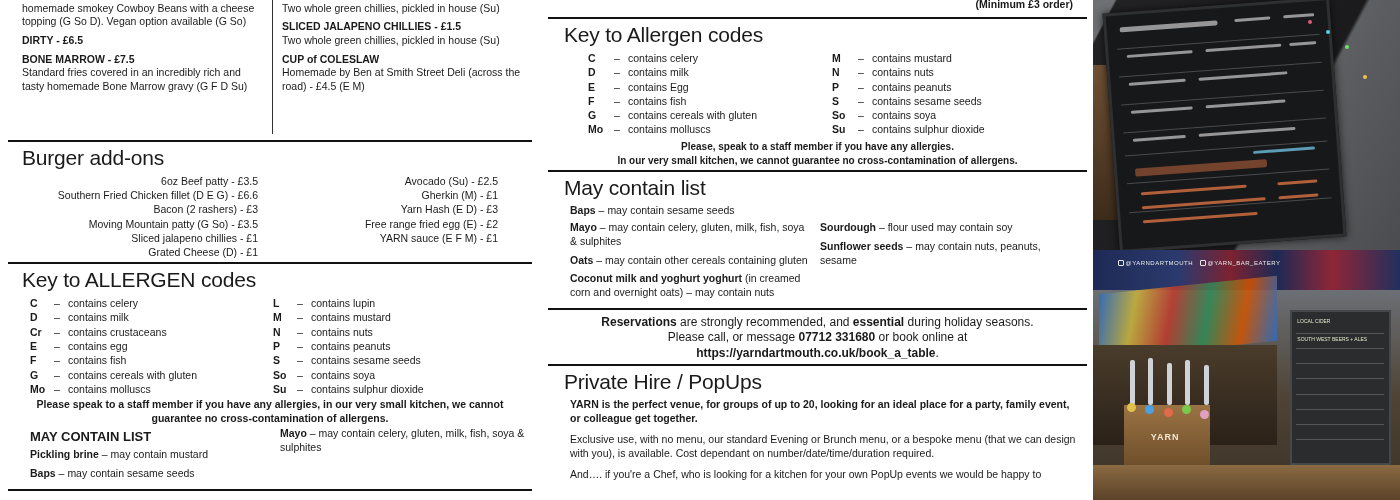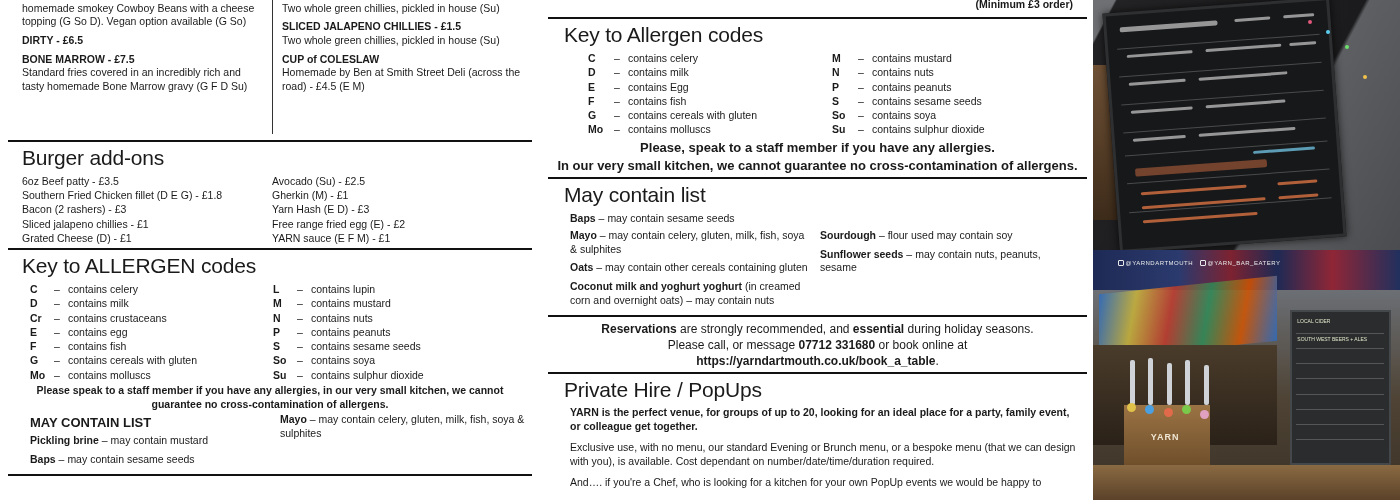--- a/index.html
+++ b/index.html
@@ -28,40 +28,40 @@
   
   .topwrap { position:relative; height:137px; }
   .vdiv { position:absolute; left:264px; top:0; width:0; height:134px; border-left:1.5px solid #333; }
   .col-a { position:absolute; left:14px; top:-12px; width:240px; }
   .col-b { position:absolute; left:274px; top:-12px; width:250px; }
   .item { margin-bottom:5px; }
   .item .title { font-size:10.5px; font-weight:700; line-height:1.3; }
   .item .desc  { font-size:10.5px; line-height:1.3; }
 
   
-  .addons { display:flex; margin-left:14px; }
+  .addons { display:flex; margin-left:0;text-align:right; }
   .addons .c1 { width:250px; }
   .addons .c2 { width:240px; }
   .addons div.line { font-size:10.5px; line-height:1.35; }
 
   
   .keygrid { display:flex; margin-left:22px; }
   .keygrid .kcol { width:243px; }
   .krow { display:flex; font-size:10.5px; line-height:1.36; }
   .krow .code { width:24px; font-weight:700; text-align:left; }
   .krow .dash { width:14px; }
   .krow .txt  { flex:1; }
 
   
   .keygrid.rt { margin-left:40px; }
   .keygrid.rt .kcol { width:244px; }
   .keygrid.rt .krow .code { width:26px; }
 
   
-  .notice { font-size:13px; font-weight:700; text-align:center; line-height:1.3; margin:3px 6px 3px 6px; }
+  .notice { font-size:10px; font-weight:700; text-align:center; line-height:1.3; margin:3px 6px 3px 6px; }
   .notice-l { font-size:10.5px; font-weight:700; text-align:center; line-height:1.3; margin:2px 10px; }
 
   
   .mc { display:flex; margin-left:22px; }
   .mc .c1 { width:250px; padding-right:8px; }
   .mc .c2 { width:250px; }
   .mc p { margin:0 0 5px 0; font-size:10.5px; line-height:1.3; }
 
   .mc-left-head { font-size:13px; font-weight:700; margin:2px 0 4px 0; }
 
@@ -158,22 +158,23 @@
         </div>
       </div>
     </div>
 
     <div class="rule"></div>
 
     <div class="h1">Burger add-ons</div>
     <div class="addons">
       <div class="c1">
         <div class="line">6oz Beef patty - £3.5</div>
-        <div class="line">Southern Fried Chicken fillet (D E G) - £1.8</div>
+        <div class="line">Southern Fried Chicken fillet (D E G) - £6.6</div>
         <div class="line">Bacon (2 rashers) - £3</div>
+        <div class="line">Moving Mountain patty (G So) - £3.5</div>
         <div class="line">Sliced jalapeno chillies - £1</div>
         <div class="line">Grated Cheese (D) - £1</div>
       </div>
       <div class="c2">
         <div class="line">Avocado (Su) - £2.5</div>
         <div class="line">Gherkin (M) - £1</div>
         <div class="line">Yarn Hash (E D) - £3</div>
         <div class="line">Free range fried egg (E) - £2</div>
         <div class="line">YARN sauce (E F M) - £1</div>
       </div>

